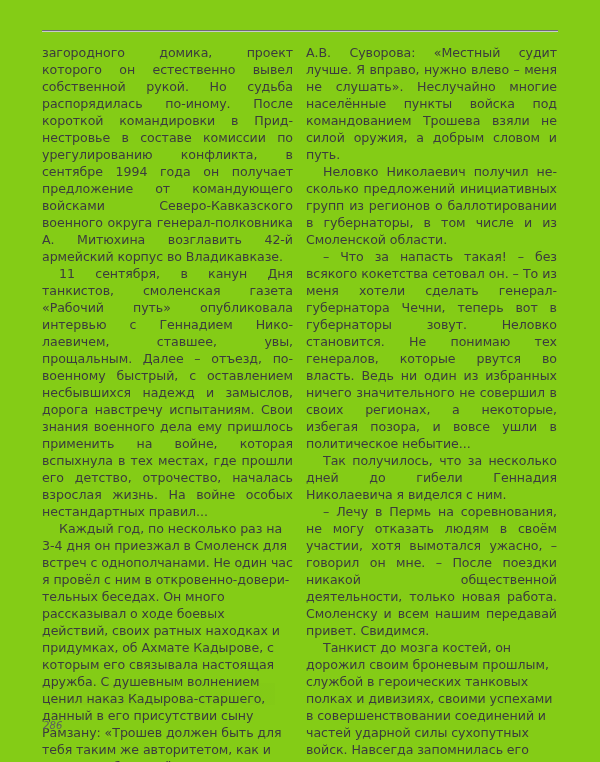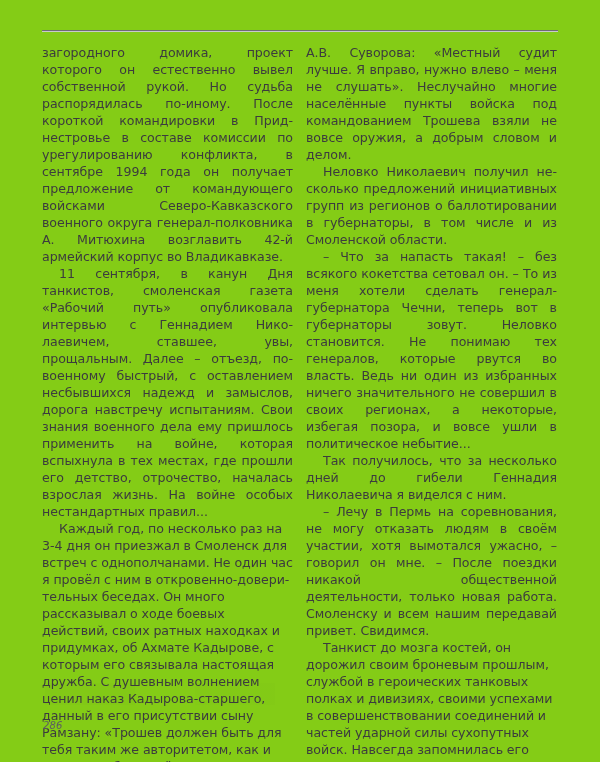--- a/index.html
+++ b/index.html
@@ -92,21 +92,21 @@
 
   <div class="columns">
 
     <div class="col">
       <p>загородного домика, проект которого он естественно вывел собственной ру­кой. Но судьба распорядилась по-иному. После короткой командировки в Прид­нестровье в составе комиссии по урегу­лированию конфликта, в сентябре 1994 года он получает предложение от коман­дующего войсками Северо-Кавказского военного округа генерал-полковника А. Митюхина возглавить 42-й армейский корпус во Владикавказе.</p>
       <p class="indent">11 сентября, в канун Дня танкистов, смоленская газета «Рабочий путь» опу­бликовала интервью с Геннадием Нико­лаевичем, ставшее, увы, прощальным. Далее – отъезд, по-военному быстрый, с оставлением несбывшихся надежд и замыслов, дорога навстречу испыта­ниям. Свои знания военного дела ему пришлось применить на войне, которая вспыхнула в тех местах, где прошли его детство, отрочество, началась взрослая жизнь. На войне особых нестандартных правил...</p>
       <p class="indent">Каждый год, по несколько раз на 3-4 дня он приезжал в Смоленск для встреч с однополчанами. Не один час я провёл с ним в откровенно-довери­тельных беседах. Он много рассказывал о ходе боевых действий, своих ратных находках и придумках, об Ахмате Кадыро­ве, с которым его связывала настоящая дружба. С душевным волнением ценил наказ Кадырова-старшего, данный в его присутствии сыну Рамзану: «Трошев дол­жен быть для тебя таким же авторитетом, как и отец». Особо подчёркивал важ­ность установления в войнах, подобных чеченской, тесных связей с населением, наиболее уважаемыми руководителями, старейшинами и цитировал любимого им</p>
     </div>
 
     <div class="col">
-      <p>А.В. Суворова: «Местный судит лучше. Я вправо, нужно влево – меня не слу­шать». Неслучайно многие населённые пункты войска под командованием Тро­шева взяли не вовсе оружия, а добрым словом и делом.</p>
+      <p>А.В. Суворова: «Местный судит лучше. Я вправо, нужно влево – меня не слу­шать». Неслучайно многие населённые пункты войска под командованием Тро­шева взяли не силой оружия, а добрым словом и путь.</p>
       <p class="indent">Неловко Николаевич получил не­сколько предложений инициативных групп из регионов о баллотировании в гу­бернаторы, в том числе и из Смоленской области.</p>
       <p class="indent">– Что за напасть такая! – без всякого кокетства сетовал он. – То из меня хоте­ли сделать генерал-губернатора Чечни, теперь вот в губернаторы зовут. Неловко становится. Не понимаю тех генералов, которые рвутся во власть. Ведь ни один из избранных ничего значительного не совершил в своих регионах, а некоторые, избегая позора, и вовсе ушли в полити­ческое небытие...</p>
       <p class="indent">Так получилось, что за несколько дней до гибели Геннадия Николаевича я ви­делся с ним.</p>
       <p class="indent">– Лечу в Пермь на соревнования, не могу отказать людям в своём участии, хотя вымотался ужасно, – говорил он мне. – После поездки никакой обще­ственной деятельности, только новая ра­бота. Смоленску и всем нашим передавай привет. Свидимся.</p>
       <p class="indent">Танкист до мозга костей, он дорожил своим броневым прошлым, службой в ге­роических танковых полках и дивизиях, своими успехами в совершенствовании соединений и частей ударной силы су­хопутных войск. Навсегда запомнилась его шутливая присказка-команда: «Тан­ки, вперёд. Обороты!». Его фотография – память о совместной службе – всегда на моём рабочем столе.</p>
     </div>
 
   </div>
 
   <div class="speckle"></div>

